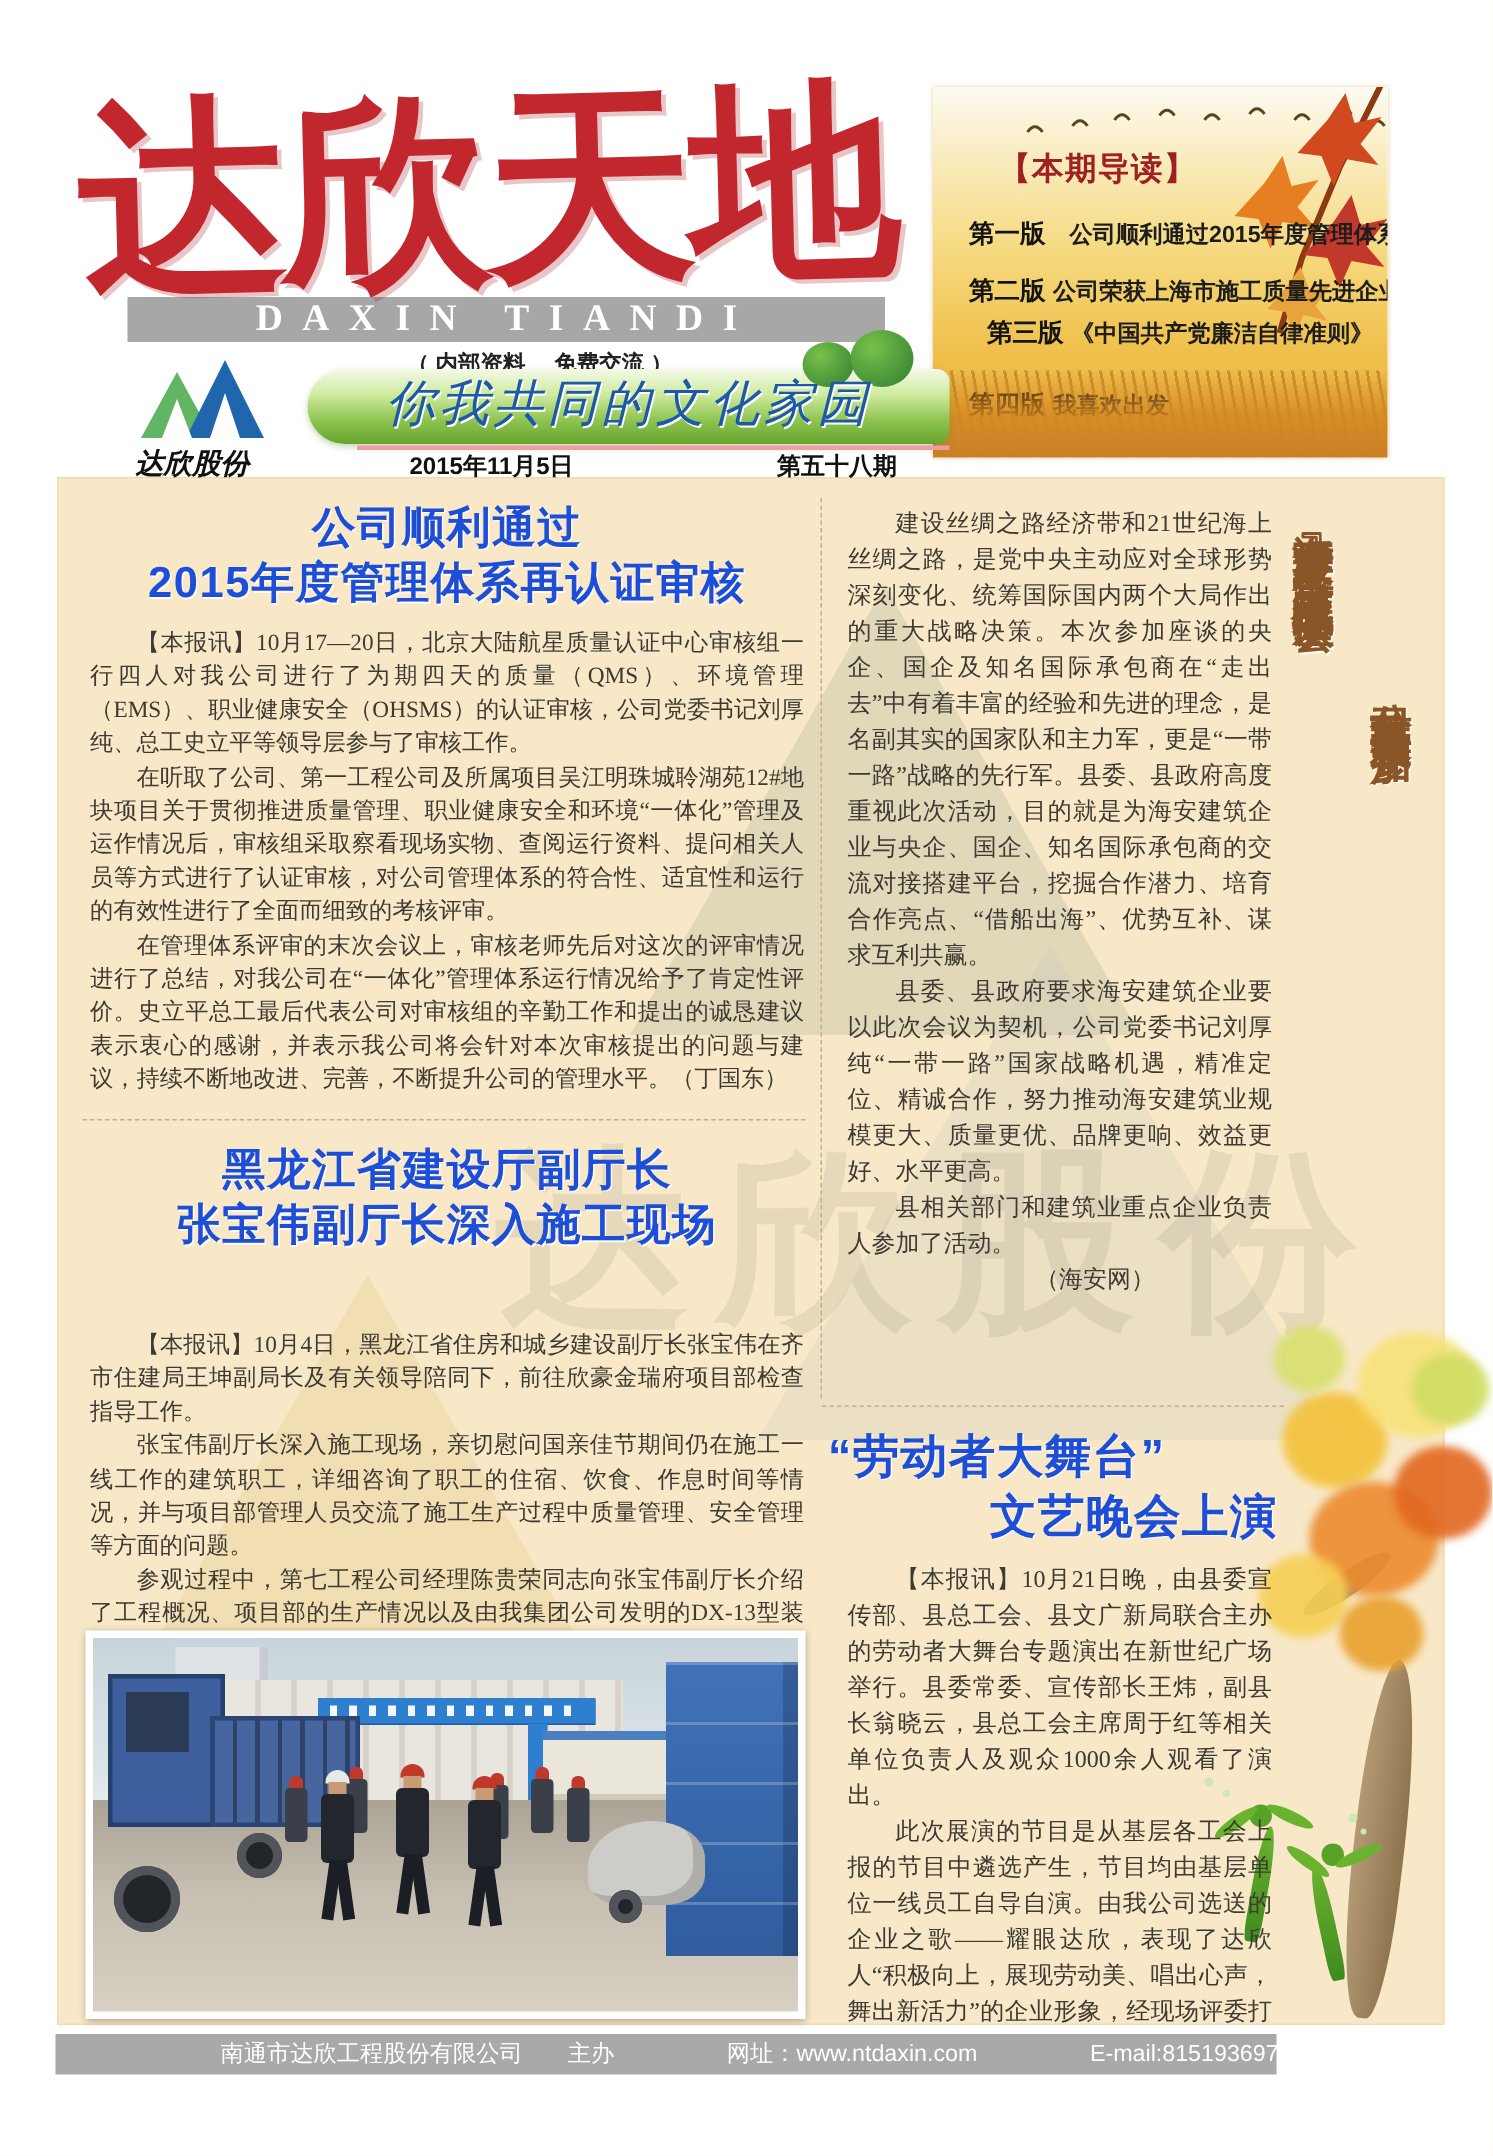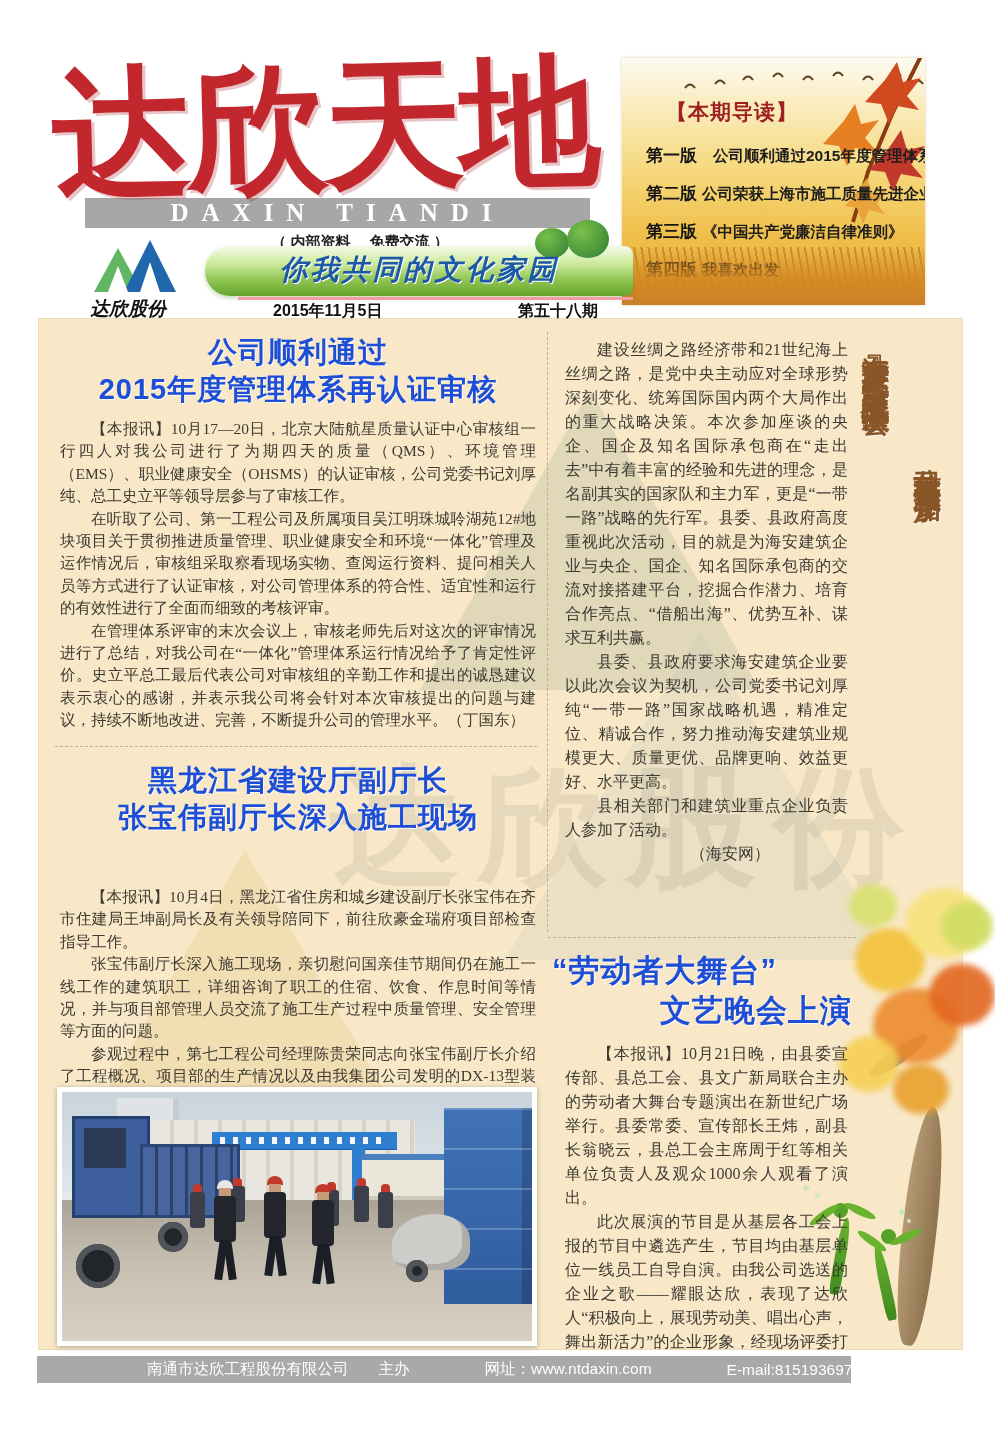--- a/index.html
+++ b/index.html
@@ -26,22 +26,22 @@
       border-left:26px solid transparent;border-right:26px solid transparent;border-bottom:52px solid #1f66ad;}
   .logo .tri-blue-cut{position:absolute;left:50px;top:26px;width:0;height:0;
       border-left:10px solid transparent;border-right:10px solid transparent;border-bottom:30px solid #ffffff;}
   .logo-label{position:absolute;left:0px;top:60px;width:110px;font-family:"Liberation Serif","DejaVu Serif",serif;
       font-weight:bold;font-style:italic;font-size:19px;color:#111;}
 
   .slogan-banner{position:absolute;left:205px;top:246px;width:428px;height:50px;z-index:2;
       background:linear-gradient(180deg,#f4fae8 0%,#cdea9c 35%,#8cc24e 70%,#66a52d 100%);
       border-radius:30px 10px 10px 30px;box-shadow:0 2px 4px rgba(90,140,50,.35);}
   .slogan-text{position:absolute;left:0;top:0;width:100%;height:50px;line-height:48px;text-align:center;
-      font-family:"Liberation Serif","DejaVu Serif",serif;font-weight:bold;font-style:italic;
-      font-size:28px;color:#1c59a6;letter-spacing:3px;text-shadow:1px 1px 0 #ffffff;}
+      font-family:"Liberation Serif","DejaVu Serif",serif;font-weight:normal;font-style:italic;
+      font-size:33px;color:#1c59a6;letter-spacing:3px;text-shadow:1px 1px 0 #ffffff;}
   .tree-blob{position:absolute;border-radius:50%;background:radial-gradient(circle at 35% 30%,#79c04a,#2e7d32);}
   .slogan-underline{position:absolute;left:238px;top:297px;width:395px;height:3px;background:#f19ca0;z-index:2;}
   .date-row{position:absolute;left:238px;top:301px;width:395px;display:flex;justify-content:space-between;
       padding:0 35px;box-sizing:border-box;font-size:16px;font-weight:bold;color:#111;z-index:2;}
 
   
   .guide{position:absolute;left:622px;top:58px;width:303px;height:247px;overflow:hidden;
       background:linear-gradient(180deg,#fdfbf2 0%,#faeec6 16%,#f6d97e 45%,#efbf4a 72%,#e9ab3c 100%);
       box-shadow:0 0 3px rgba(180,130,40,.4);}
   .guide-grass{position:absolute;left:0;bottom:0;width:100%;height:58px;
@@ -187,21 +187,21 @@
     </svg>
     <div class="guide-heading">【本期导读】</div>
     <div class="guide-item" style="top:86px;gap:11px;">
       <span class="ed">第一版</span>
       <span class="ti">公司顺利通过2015年度管理体系再认证</span>
     </div>
     <div class="guide-item" style="top:124px;">
       <span class="ed">第二版</span>
       <span class="ti">公司荣获上海市施工质量先进企业</span>
     </div>
-    <div class="guide-item" style="top:162px;">
+    <div class="guide-item" style="top:152px;margin-left:12px;">
       <span class="ed">第三版</span>
       <span class="ti">《中国共产党廉洁自律准则》</span>
     </div>
     <div class="guide-item" style="top:200px;">
       <span class="ed">第四版</span>
       <span class="ti">我喜欢出发</span>
     </div>
     <div class="guide-grass"></div>
   </div>
 

